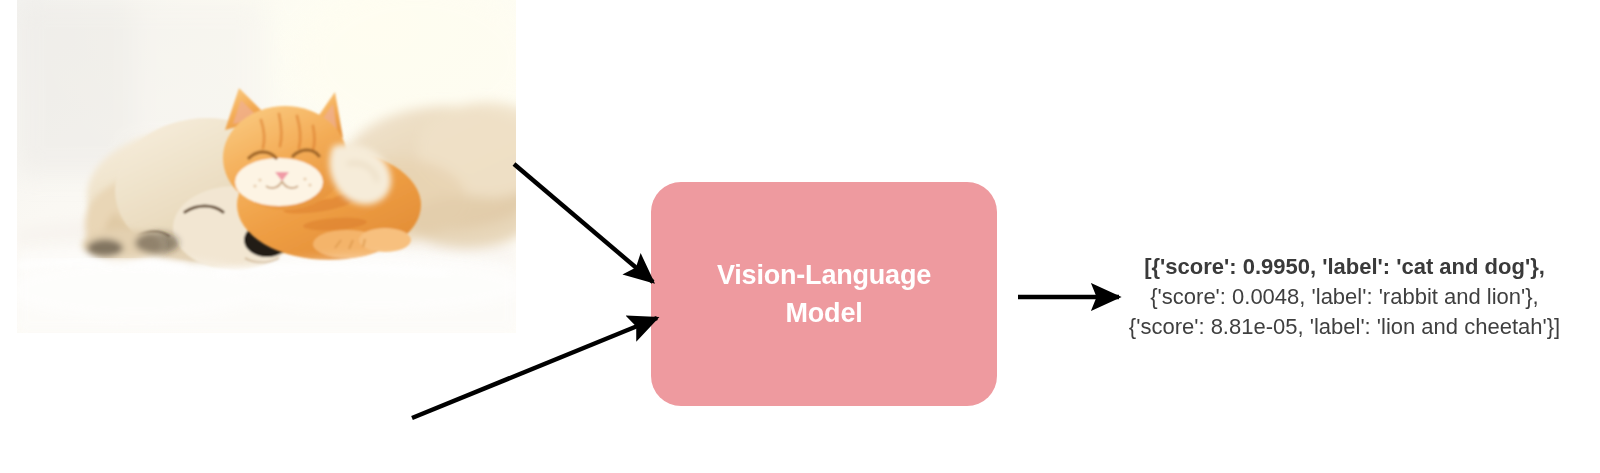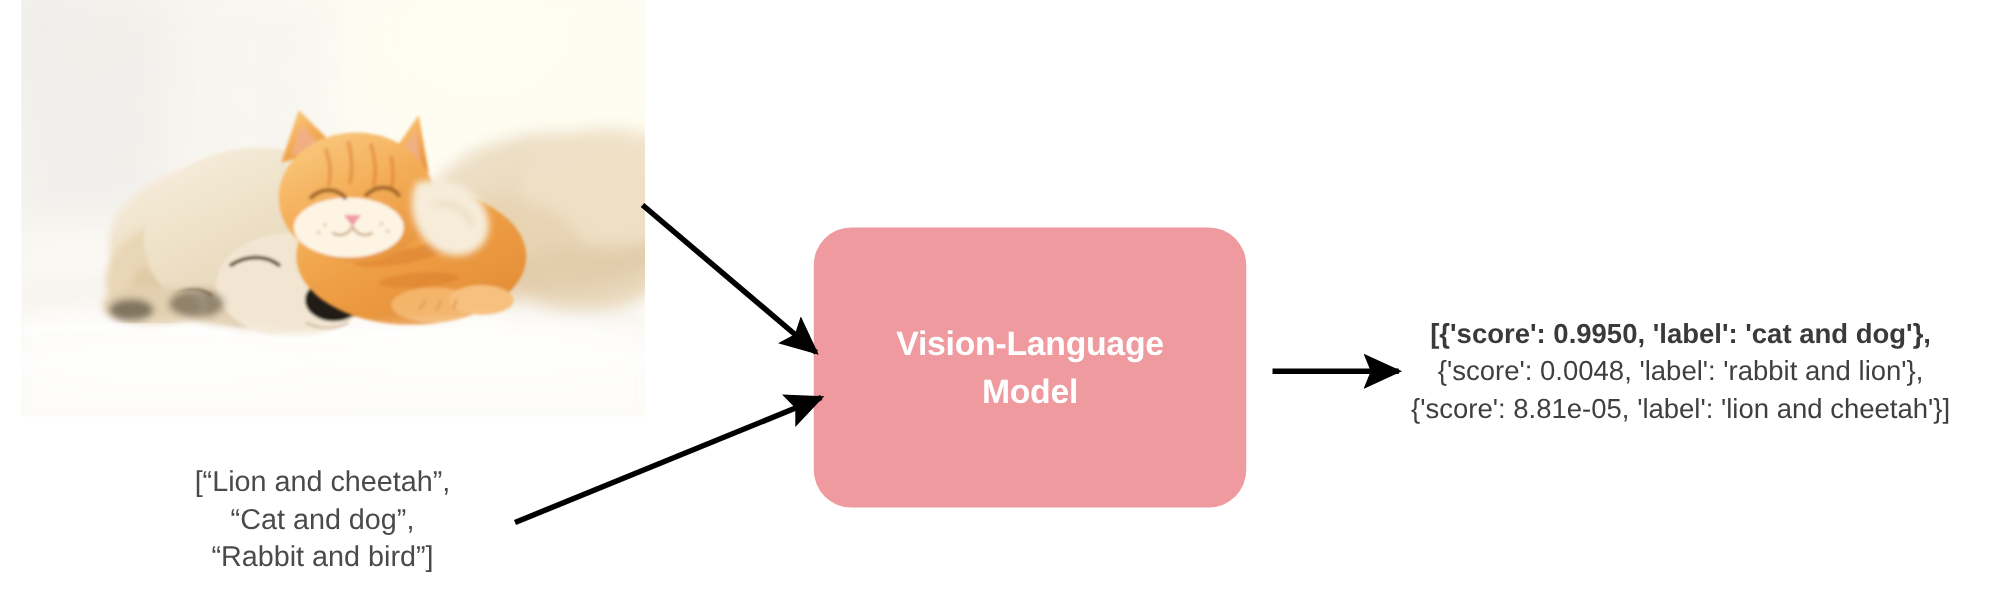--- a/index.html
+++ b/index.html
@@ -275,23 +275,20 @@
       </marker>
     </defs>
 
     <line x1="497" y1="164" x2="636" y2="282" stroke="#000000" stroke-width="4.4" marker-end="url(#ah)"></line>
 
     <line x1="395" y1="418" x2="640" y2="318" stroke="#000000" stroke-width="4.4" marker-end="url(#ah)"></line>
 
     <line x1="1001" y1="297" x2="1102" y2="297" stroke="#000000" stroke-width="4.4" marker-end="url(#ah)"></line>
   </svg>
 
-  <div id="prompt-text">[“Lion and cheetah”,
-“Cat and dog”,
-“Rabbit and bird”]</div>
 
   <div id="output-text">
     <span class="out-line bold">[{'score': 0.9950, 'label': 'cat and dog'},</span>
     <span class="out-line">{'score': 0.0048, 'label': 'rabbit and lion'},</span>
     <span class="out-line">{'score': 8.81e-05, 'label': 'lion and cheetah'}]</span>
   </div>
 
 </div>
 
 </body></html>

